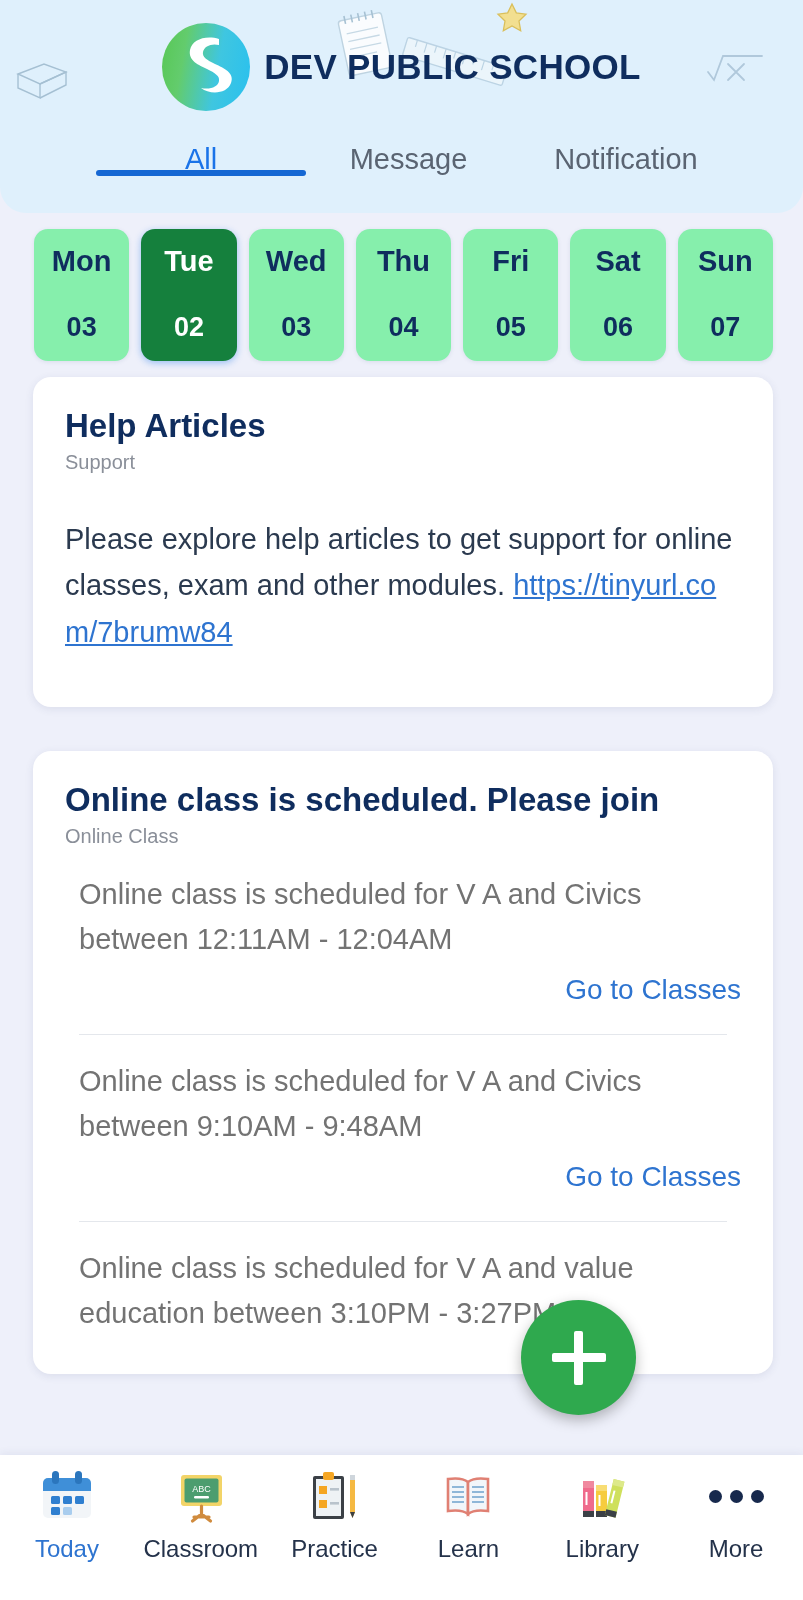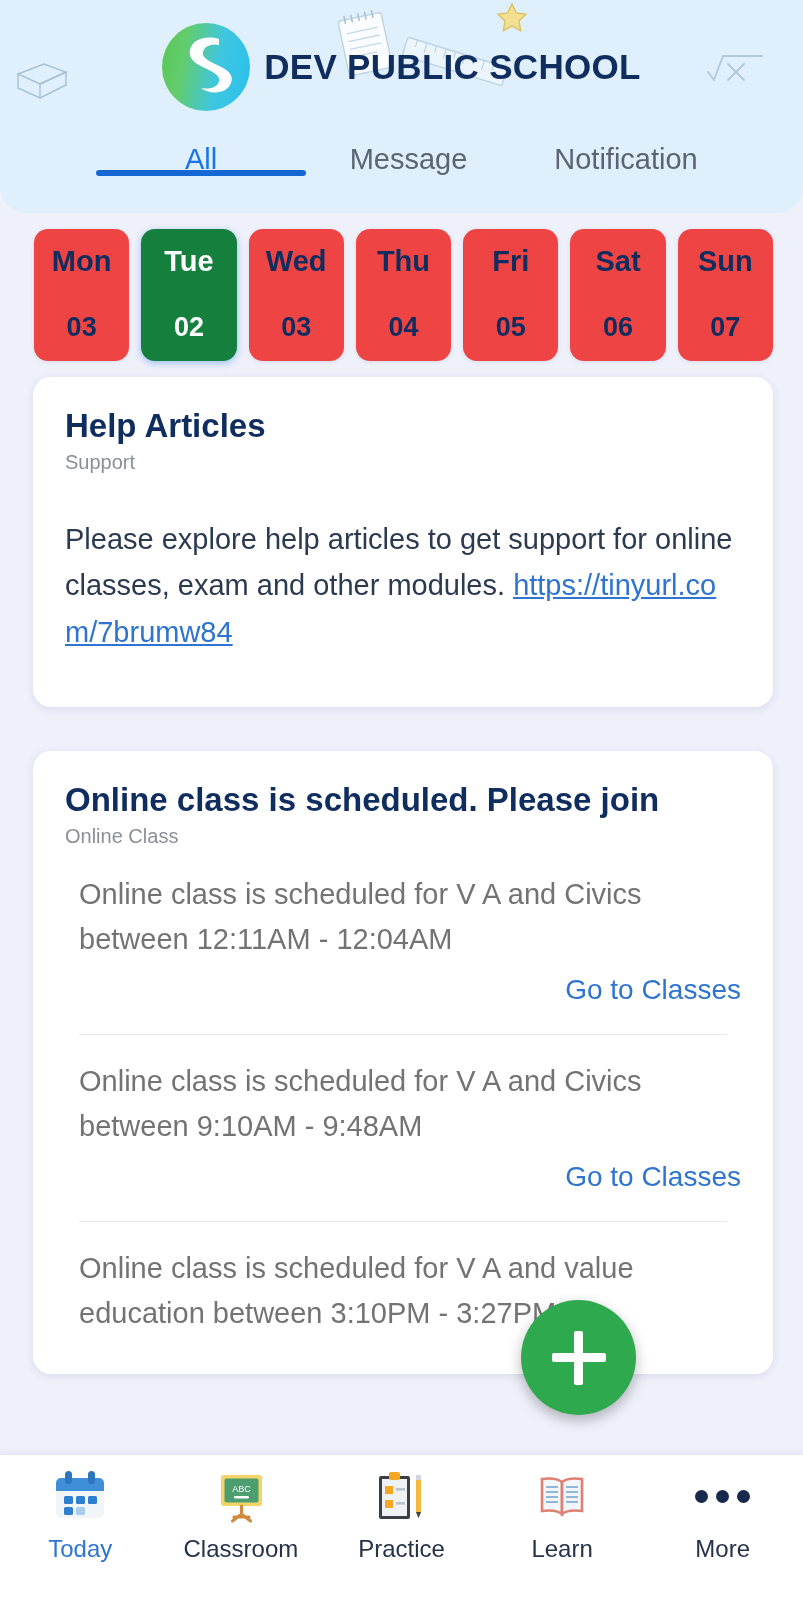--- a/index.html
+++ b/index.html
@@ -99,21 +99,21 @@
 
   
   .date-strip {
     display: flex;
     gap: 12px;
     padding: 16px 30px 0 34px;
     height: 148px;
   }
   .date-chip {
     flex: 1 1 0;
-    background: #ef4444;
+    background: #86efac;
     border-radius: 14px;
     box-shadow: 0 1px 4px rgba(40,60,110,.10);
     display: flex;
     flex-direction: column;
     align-items: center;
     justify-content: space-between;
     padding: 18px 0 20px;
     cursor: pointer;
     min-width: 0;
   }
@@ -426,20 +426,39 @@
       <svg class="nav-icon" viewBox="0 0 58 58">
         <path d="M29 15c-5-4-13-4-20-3v32c7-1 15-1 20 3z" fill="#f2f6fa" stroke="#e08073" stroke-width="2.6"></path>
         <path d="M29 15c5-4 13-4 20-3v32c-7-1-15-1-20 3z" fill="#f2f6fa" stroke="#e08073" stroke-width="2.6"></path>
         <g stroke="#8fb7d8" stroke-width="1.8">
           <path d="M13 20h12M13 25h12M13 30h12M13 35h12M33 20h12M33 25h12M33 30h12M33 35h12"></path>
         </g>
       </svg>
       <span class="nav-label">Learn</span>
     </div>
 
+    <div class="nav-item">
+      <svg class="nav-icon" viewBox="0 0 58 58">
+        <rect x="10" y="14" width="11" height="36" fill="#ef6b8c"></rect>
+        <rect x="10" y="14" width="11" height="7" fill="#f0899f"></rect>
+        <rect x="10" y="44" width="11" height="6" fill="#3b4046"></rect>
+        <rect x="12.5" y="25" width="2" height="13" fill="#ffffff"></rect>
+        <rect x="23" y="18" width="11" height="32" fill="#f6cc3f"></rect>
+        <rect x="23" y="18" width="11" height="6" fill="#f8dd74"></rect>
+        <rect x="23" y="44" width="11" height="6" fill="#3b4046"></rect>
+        <rect x="25.5" y="28" width="2" height="11" fill="#ffffff"></rect>
+        <g transform="rotate(14 42 32)">
+          <rect x="36" y="13" width="11" height="37" fill="#cfe05c"></rect>
+          <rect x="36" y="13" width="11" height="6" fill="#dde98a"></rect>
+          <rect x="36" y="44" width="11" height="6" fill="#3b4046"></rect>
+          <rect x="38.5" y="24" width="2" height="13" fill="#ffffff"></rect>
+        </g>
+      </svg>
+      <span class="nav-label">Library</span>
+    </div>
 
     <div class="nav-item">
       <span class="dots">
         <span></span>
           <span></span>
           <span></span>
       </span>
       <span class="nav-label">More</span>
     </div>
 

